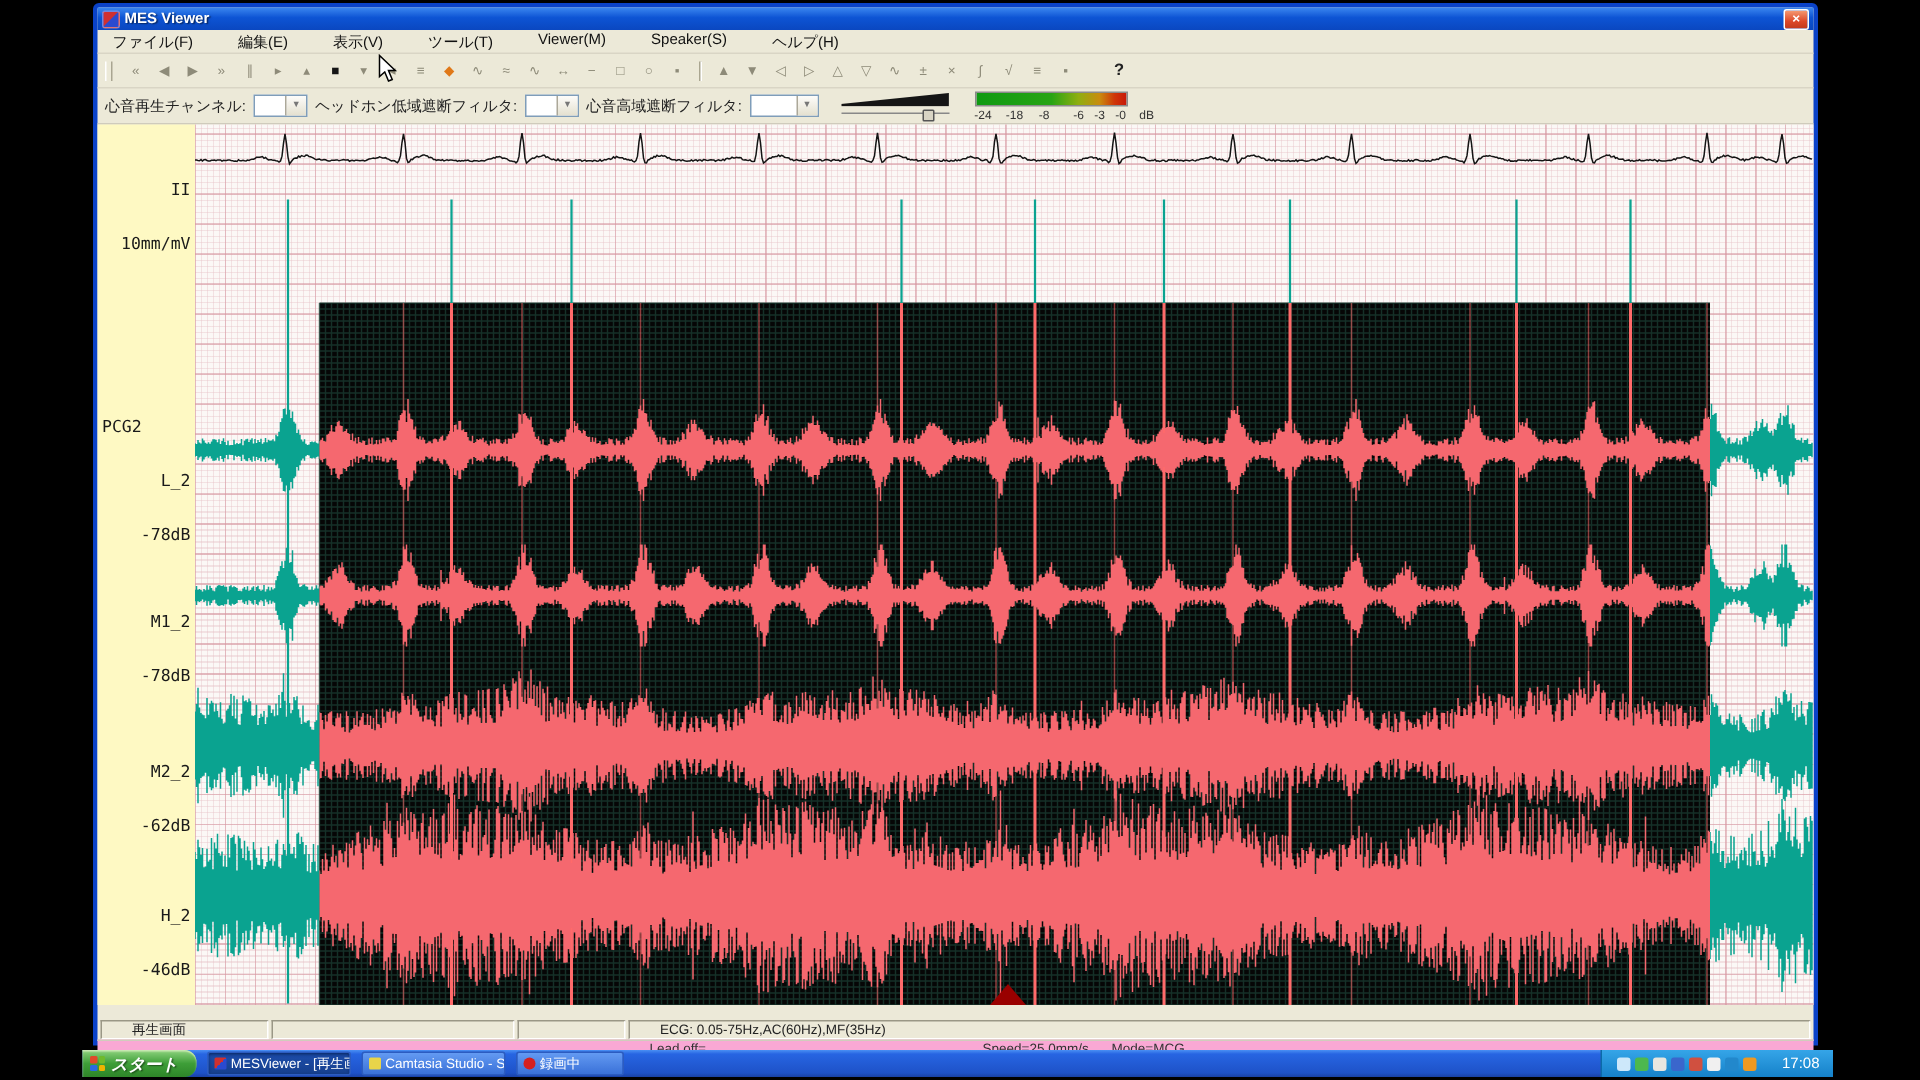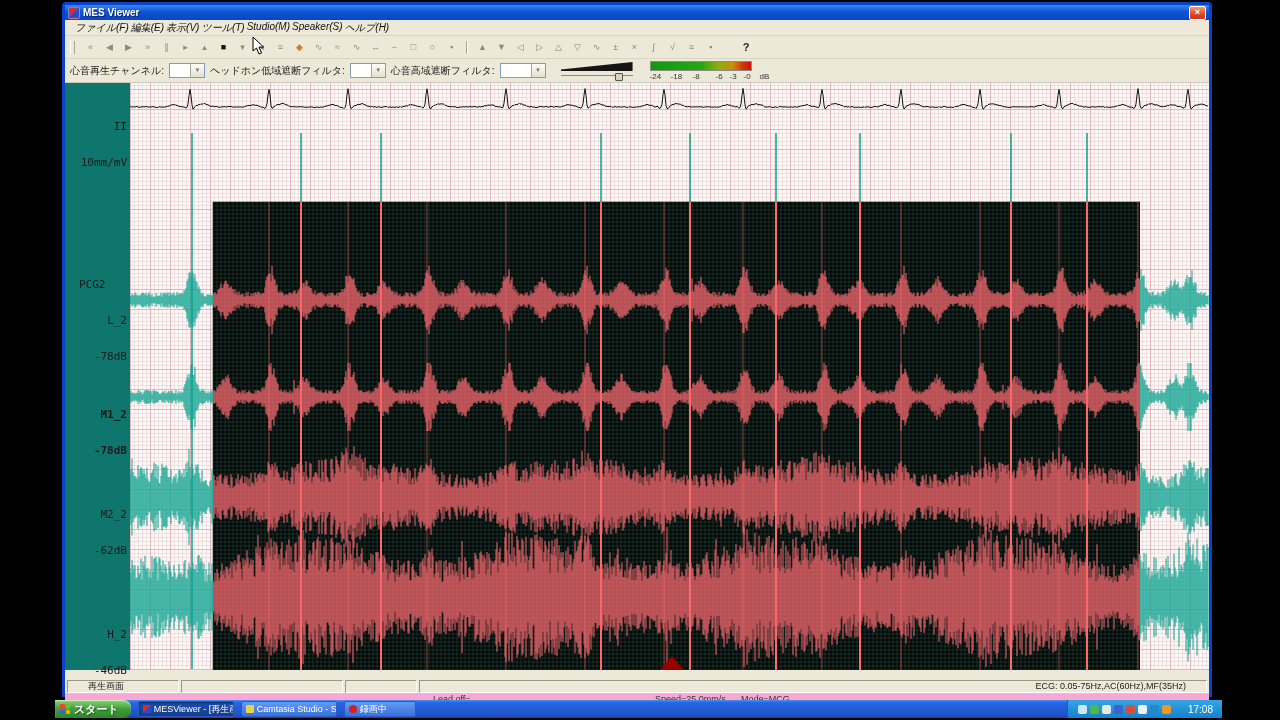--- a/index.html
+++ b/index.html
@@ -12,22 +12,22 @@
        background:#ece9d8;border:3px solid #0a42c8;border-radius:4px 4px 0 0;
        display:flex;flex-direction:column;}
   .titlebar{height:15px;background:linear-gradient(180deg,#3b87f0,#0d54d4 45%,#0a47c0);
        display:flex;align-items:center;gap:3px;padding:0 3px;flex:0 0 auto;}
   .appicon{width:10px;height:10px;border-radius:2px;
        background:linear-gradient(135deg,#d03030 0 50%,#2a4ad0 50% 100%);border:1px solid #fff5;}
   .apptitle{color:#fff;font-size:10px;font-weight:bold;text-shadow:1px 1px 1px #0008;}
   .closebtn{margin-left:auto;width:15px;height:12px;border:1px solid #fff;border-radius:2px;
        background:linear-gradient(180deg,#f59a72,#dd4829 60%,#c23a1d);color:#fff;font-size:9px;
        line-height:10px;text-align:center;font-weight:bold;}
-  .menubar{height:14px;display:flex;gap:2px;padding:1px 10px 0;font-size:10px;color:#111;
-       border-bottom:1px solid #d9d5c5;flex:0 0 auto;font-style:italic;}
+  .menubar{height:14px;display:flex;gap:30px;padding:1px 10px 0;font-size:10px;color:#111;
+       border-bottom:1px solid #d9d5c5;flex:0 0 auto;}
   .menubar span{white-space:nowrap;}
 
   .toolbar{height:20px;display:flex;align-items:center;padding:1px 4px;gap:2px;
        border-bottom:1px solid #d9d5c5;flex:0 0 auto;}
   .grip{width:3px;height:13px;border-left:1px solid #fff;border-right:1px solid #a9a591;margin:0 5px 0 1px;}
   .ticon{width:17px;height:15px;font-size:9px;line-height:15px;text-align:center;color:#8e8b79;}
   .ticon.black{color:#151515;}
   .ticon.orange{color:#e07818;}
   .tsep{width:1px;height:13px;background:#aaa690;border-right:1px solid #fff;margin:0 4px;}
   .thelp{margin-left:16px;font-size:11px;font-weight:bold;color:#222;width:18px;text-align:center;}
@@ -45,52 +45,52 @@
   .volhandle{position:absolute;left:54px;top:0;width:6px;height:6px;background:#d8d4c4;
        border:1px solid #555;border-radius:1px;}
   .vuwrap{display:flex;flex-direction:column;margin-left:12px;gap:1px;}
   .vubar{width:100px;height:8px;border:1px solid #8a8a8a;
        background:linear-gradient(90deg,#0f9a12 0%,#28a414 50%,#8fae10 68%,#c98c0e 82%,#cf3608 92%,#c81808 100%);}
   .vuticks{position:relative;width:122px;height:9px;font-size:8px;color:#333;text-align:center;}
   .vuticks span{position:absolute;top:0;}
 
   
   .wavearea{height:587px;display:flex;flex:0 0 auto;}
-  .gutter{width:65px;position:relative;background:#0f766e;
+  .gutter{width:65px;position:relative;background:#fef9c3;
        font-family:"DejaVu Sans Mono",monospace;font-size:11px;color:#1a1a1a;}
   .glabel{position:absolute;right:3px;text-align:right;line-height:12px;white-space:pre;}
-  .gleft{position:absolute;left:14px;line-height:12px;}
+  .gleft{position:absolute;left:3px;line-height:12px;}
   .paper{flex:1;position:relative;
     background:
       repeating-linear-gradient(90deg, rgba(214,150,160,.55) 0 1px, transparent 1px 20px),
       repeating-linear-gradient(0deg,  rgba(214,150,160,.55) 0 1px, transparent 1px 20px),
       repeating-linear-gradient(90deg, rgba(228,188,194,.38) 0 1px, transparent 1px 4px),
       repeating-linear-gradient(0deg,  rgba(228,188,194,.38) 0 1px, transparent 1px 4px),
       #fbf8f6;}
   .paper svg{position:absolute;left:0;top:0;}
 
   .spacer{height:10px;flex:0 0 auto;}
   .status1{height:13px;display:flex;gap:2px;padding:0 2px;font-size:9px;align-items:stretch;flex:0 0 auto;}
   .panel{border:1px solid;border-color:#9a9786 #ffffff #ffffff #9a9786;padding:0 20px;
        line-height:11px;color:#222;box-sizing:border-box;}
-  .p1{width:112px;} .p2{width:162px;} .p3{width:72px;} .p4{flex:1;text-align:right;}
+  .p1{width:112px;} .p2{width:162px;} .p3{width:72px;} .p4{flex:1;text-align:left;}
   .status2{height:11px;background:#f9a8d4;border-top:1px solid #d0ccbc;position:relative;
        font-size:9px;color:#333;flex:0 0 auto;}
   .status2 span{position:absolute;top:0;line-height:11px;}
   .s-lead{left:368px;} .s-speed{left:590px;} .s-mode{left:676px;}
 
   
   .cursor{position:absolute;left:187px;top:31px;z-index:50;}
 
   
   #taskbar{position:absolute;left:0;top:700px;width:1167px;height:18px;
        background:linear-gradient(180deg,#4a90f4 0%,#2765e2 15%,#1e52c8 85%,#1941a5 100%);
        display:flex;align-items:center;}
   .startbtn{height:18px;background:linear-gradient(180deg,#8fd47f,#3e9e38 50%,#2d8528);
-       border-radius:0 8px 8px 0;color:#fff;font-weight:bold;font-size:11px;
+       border-radius:0 8px 8px 0;color:#fff;font-style:italic;font-weight:bold;font-size:11px;
        display:flex;align-items:center;gap:4px;padding:0 12px 0 5px;text-shadow:1px 1px 1px #0007;
        box-shadow:inset 0 1px 1px #cfeab8;justify-content:center;}
   .xpflag{width:10px;height:10px;display:grid;grid-template-columns:1fr 1fr;gap:1px;}
   .xpflag i{border-radius:1px;}
   .task{height:14px;margin-left:7px;width:86px;border-radius:2px;border:1px solid #2c5cc0;
        background:linear-gradient(180deg,#639af2,#3a71d8);color:#fff;font-size:9px;
        display:flex;align-items:center;gap:3px;padding:0 4px;overflow:hidden;white-space:nowrap;}
   .task.active{background:linear-gradient(180deg,#1d4dac,#163f8c);box-shadow:inset 0 1px 2px #0a2a66;}
   .ticonq{width:8px;height:8px;border-radius:1px;flex:0 0 auto;}
   .tray{margin-left:auto;height:18px;display:flex;align-items:center;gap:13px;padding:0 9px 0 10px;
@@ -109,21 +109,21 @@
       <span class="appicon"></span>
       <span class="apptitle">MES Viewer</span>
       <span class="closebtn">×</span>
     </div>
 
     <div class="menubar">
       <span>ファイル(F)</span>
       <span>編集(E)</span>
       <span>表示(V)</span>
       <span>ツール(T)</span>
-      <span>Studio(M)</span>
+      <span>Viewer(M)</span>
       <span>Speaker(S)</span>
       <span>ヘルプ(H)</span>
     </div>
 
     <div class="toolbar">
       <span class="grip"></span>
       <span style="display:flex;align-items:center;gap:2px;">
           <span class="ticon">«</span>
           <span class="ticon">◀</span>
           <span class="ticon">▶</span>
@@ -203,29 +203,29 @@
       <div class="gutter">
         <div class="glabel" style="top:14px;">
           <div>II</div>
           <div>10mm/mV</div>
         </div>
         <div class="gleft" style="top:196px;">PCG2</div>
         <div class="glabel" style="top:208px;">
           <div>L_2</div>
           <div>-78dB</div>
         </div>
-        <div class="glabel" style="top:302px;font-weight:bold;">
+        <div class="glabel" style="top:302px;">
           <div>M1_2</div>
           <div>-78dB</div>
         </div>
         <div class="glabel" style="top:402px;">
           <div>M2_2</div>
           <div>-62dB</div>
         </div>
-        <div class="glabel" style="top:522px;">
+        <div class="glabel" style="top:498px;">
           <div>H_2</div>
           <div>-46dB</div>
         </div>
       </div>
       <div class="paper">
         <svg id="wave-svg" width="1079" height="587">
             <defs>
               <clipPath id="clipIn">
                 <rect x="83" y="119" width="927" height="468"></rect>
               </clipPath>

